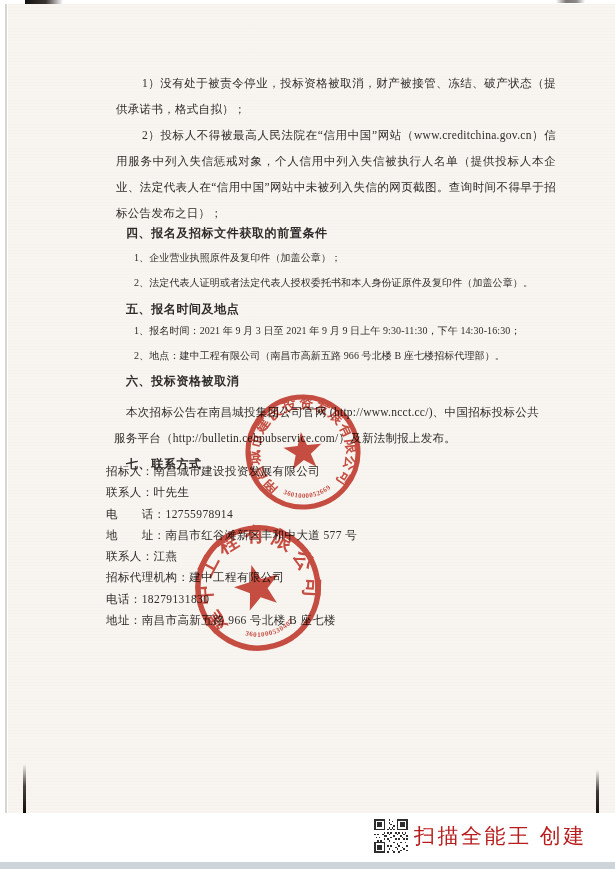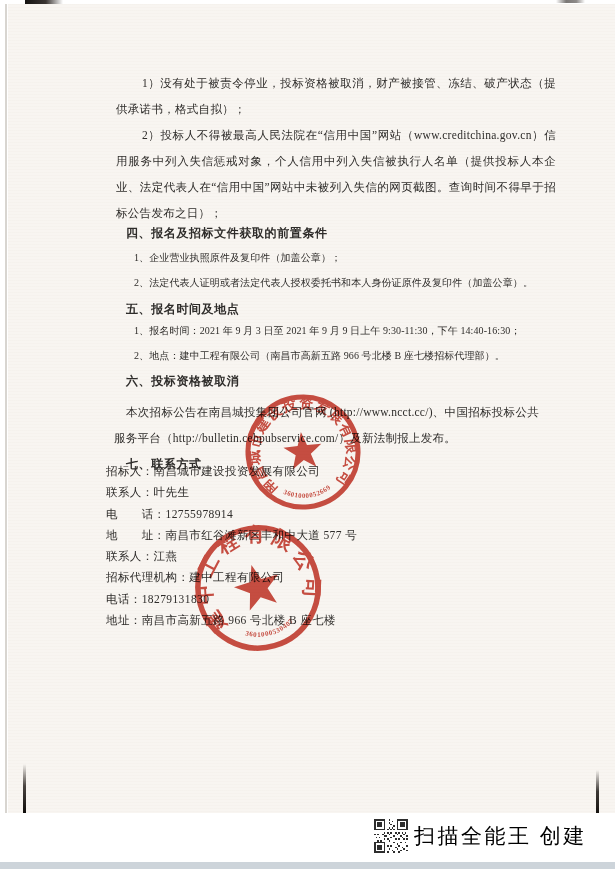--- a/index.html
+++ b/index.html
@@ -66,21 +66,21 @@
   .seal{
     position:absolute;z-index:6;mix-blend-mode:multiply;opacity:.88;
   }
   .seal svg text{font-family:"Liberation Serif","DejaVu Serif",serif;font-weight:bold;}
   .seal-tenderer{left:238px;top:387px;width:130px;height:130px;transform:rotate(-6deg);}
   .seal-agency{left:188px;top:518px;width:140px;height:140px;transform:rotate(-16deg);}
   .footer-zone{position:absolute;left:0;top:813px;width:615px;height:49px;background:#ffffff;z-index:5;}
   .qr{position:absolute;left:374px;top:819px;width:34px;height:34px;z-index:6;}
   .wm-label{
     position:absolute;left:414px;top:822px;z-index:6;
-    font-size:21px;letter-spacing:2.5px;color:#000000;white-space:nowrap;
+    font-size:21px;letter-spacing:2.5px;color:#b91c1c;white-space:nowrap;
     font-family:"Liberation Sans","DejaVu Sans",sans-serif;
   }
   .bottom-strip{
     position:absolute;left:0;top:862px;width:615px;height:7px;
     background:#cdd4da;z-index:7;
   }
 </style>
 </head>
 <body>
 
@@ -94,21 +94,21 @@
 <div class="textlayer intro">
   <p>1）没有处于被责令停业，投标资格被取消，财产被接管、冻结、破产状态（提供承诺书，格式自拟）；</p>
   <p>2）投标人不得被最高人民法院在“信用中国”网站（www.creditchina.gov.cn）信用服务中列入失信惩戒对象，个人信用中列入失信被执行人名单（提供投标人本企业、法定代表人在“信用中国”网站中未被列入失信的网页截图。查询时间不得早于招标公告发布之日）；</p>
 </div>
 
 <div class="sec-title" style="top:225px">四、报名及招标文件获取的前置条件</div>
 <div class="sec-item" style="top:251px">1、企业营业执照原件及复印件（加盖公章）；</div>
 <div class="sec-item" style="top:276px">2、法定代表人证明或者法定代表人授权委托书和本人身份证原件及复印件（加盖公章）。</div>
 
 <div class="sec-title" style="top:301px">五、报名时间及地点</div>
-<div class="sec-item" style="top:324px">1、报名时间：2021 年 9 月 3 日至 2021 年 9 月 9 日上午 9:30-11:30，下午 14:40-16:30；</div>
+<div class="sec-item" style="top:324px">1、报名时间：2021 年 9 月 3 日至 2021 年 9 月 9 日上午 9:30-11:30，下午 14:30-16:30；</div>
 <div class="sec-item" style="top:349px">2、地点：建中工程有限公司（南昌市高新五路 966 号北楼 B 座七楼招标代理部）。</div>
 
 <div class="sec-title" style="top:373px">六、投标资格被取消</div>
 <div class="sec-body">
   <p>本次招标公告在南昌城投集团公司官网 (http://www.ncct.cc/)、中国招标投标公共服务平台（http://bulletin.cebpubservice.com/）及新法制报上发布。</p>
 </div>
 
 <div class="sec-title" style="top:456px">七、联系方式</div>
 <div class="contacts">
   <div>招标人：南昌城市建设投资发展有限公司</div>

